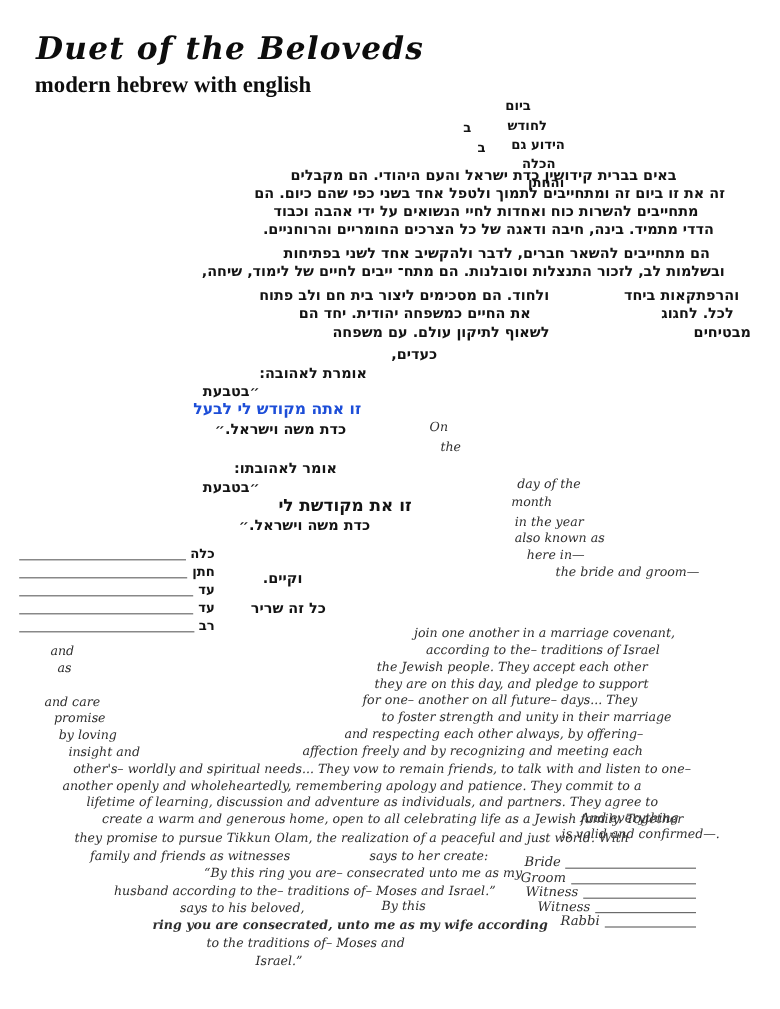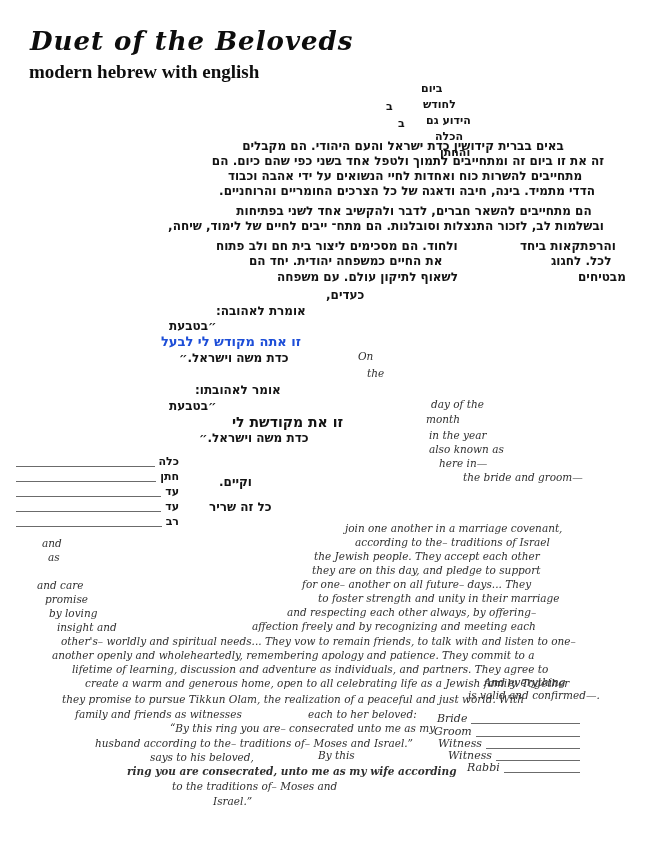--- a/index.html
+++ b/index.html
@@ -86,21 +86,21 @@
       <div class="line es" style="left: 302px; top: 579px;">for one– another on all future– days... They</div>
       <div class="line es" style="left: 318px; top: 593px;">to foster strength and unity in their marriage</div>
       <div class="line es" style="left: 287px; top: 607px;">and respecting each other always, by offering–</div>
       <div class="line es" style="left: 252px; top: 621px;">affection freely and by recognizing and meeting each</div>
       <div class="line es" style="left: 33px; top: 636px; margin-left: 28px;">other's– worldly and spiritual needs... They vow to remain friends, to talk with and listen to one–</div>
       <div class="line es" style="left: 52px; top: 650px;">another openly and wholeheartedly, remembering apology and patience. They commit to a</div>
       <div class="line es" style="left: 72px; top: 664px;">lifetime of learning, discussion and adventure as individuals, and partners. They agree to</div>
       <div class="line es" style="left: 85px; top: 678px;">create a warm and generous home, open to all celebrating life as a Jewish family. Together</div>
       <div class="line es" style="left: 62px; top: 694px;">they promise to pursue Tikkun Olam, the realization of a peaceful and just world. With</div>
       <div class="line es" style="left: 75px; top: 709px;">family and friends as witnesses</div>
-      <div class="line es" style="left: 308px; top: 709px;">each to her beloved:</div>
+      <div class="line es" style="left: 308px; top: 709px;">says to her create:</div>
       <div class="line es" style="left: 170px; top: 723px;">“By this ring you are– consecrated unto me as my</div>
       <div class="line es" style="left: 95px; top: 738px;">husband according to the– traditions of– Moses and Israel.”</div>
       <div class="line es" style="left: 150px; top: 752px;">says to his beloved,</div>
       <div class="line es" style="left: 318px; top: 750px;">By this</div>
       <div class="line es" style="left: 127px; top: 766px; font-weight: bold;">ring you are consecrated, unto me as my wife according</div>
       <div class="line es" style="left: 172px; top: 781px;">to the traditions of– Moses and</div>
       <div class="line es" style="left: 213px; top: 796px;">Israel.”</div>
       <div class="line es" style="left: 484px; top: 677px;">And everything</div>
       <div class="line es" style="left: 468px; top: 690px;">is valid and confirmed—.</div>
     </div>

